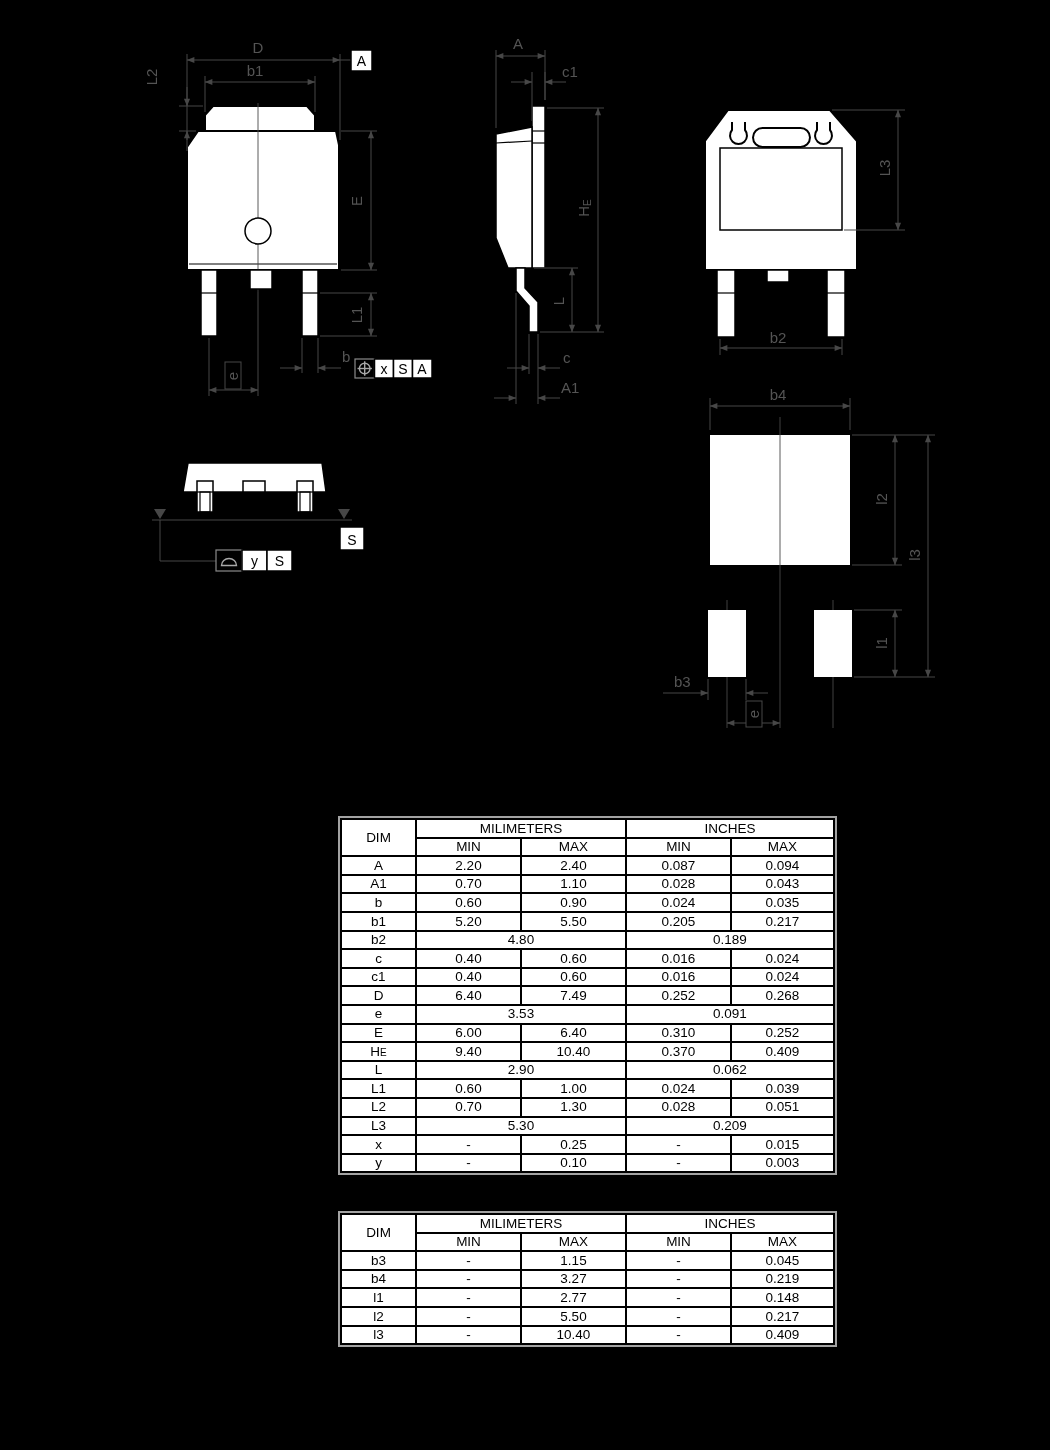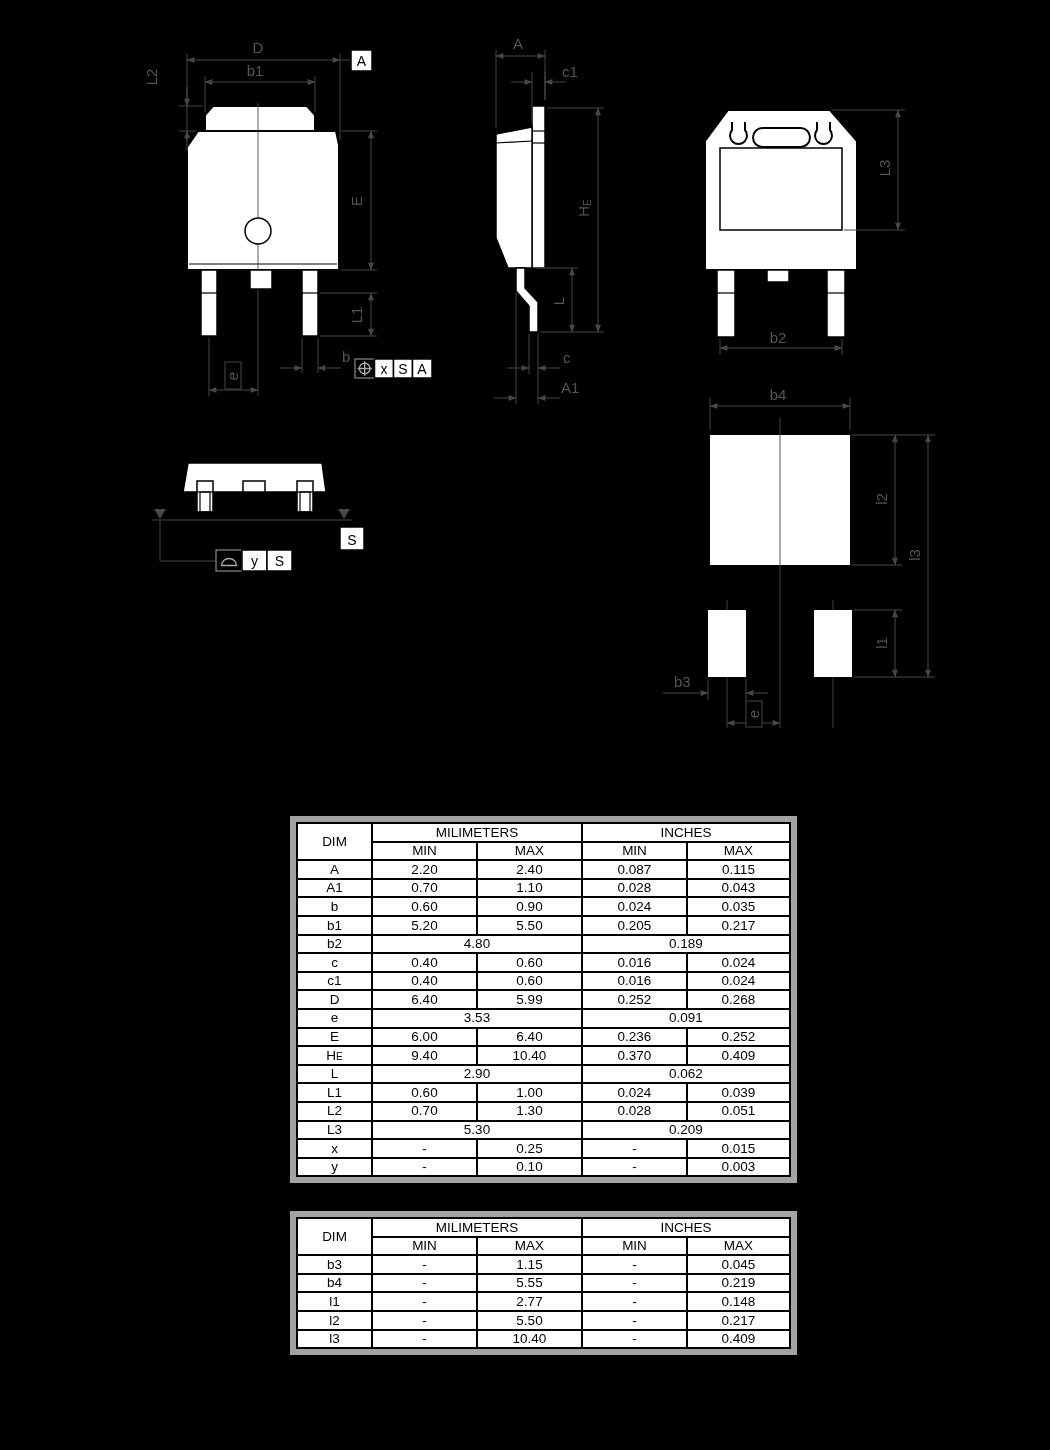--- a/index.html
+++ b/index.html
@@ -9,21 +9,21 @@
   .ln{stroke:#474747;stroke-width:1;fill:none;}
   .cl{stroke:#474747;stroke-width:0.9;fill:none;}
   .shape{fill:#fff;stroke:#000;stroke-width:2;}
   .shape15{fill:#fff;stroke:#000;stroke-width:1.5;}
   .thin{stroke:#000;stroke-width:1.2;fill:none;}
   .dim{fill:#545454;font-size:15px;}
   .blk{fill:#000;font-size:14px;}
   .wbox{fill:#fff;stroke:#000;stroke-width:1.5;}
   .kbox{fill:#000;stroke:#8a8a8a;stroke-width:1.2;}
   .sym{stroke:#a8a8a8;stroke-width:1.4;fill:none;}
-  .tblwrap{position:absolute;border:6px solid #a3a3a3;background:#000;}
+  .tblwrap{position:absolute;border:2px solid #a3a3a3;background:#000;margin-left:48px;}
   table.dims{border-collapse:collapse;background:#fff;table-layout:fixed;}
   table.dims td,table.dims th{border:2px solid #000;height:16.6px;padding:0;
       text-align:center;vertical-align:middle;font-size:13.5px;font-weight:normal;
       color:#000;line-height:1;}
   table.dims .sub{font-size:10px;}
 </style>
 </head>
 <body>
 
 
@@ -253,21 +253,21 @@
           <th>MIN</th>
           <th>MAX</th>
           <th>MIN</th>
           <th>MAX</th>
         </tr>
         <tr>
           <td>A</td>
           <td>2.20</td>
           <td>2.40</td>
           <td>0.087</td>
-          <td>0.115</td>
+          <td>0.094</td>
         </tr>
         <tr>
           <td>A1</td>
           <td>0.70</td>
           <td>1.10</td>
           <td>0.028</td>
           <td>0.043</td>
         </tr>
         <tr>
           <td>b</td>
@@ -298,34 +298,34 @@
         <tr>
           <td>c1</td>
           <td>0.40</td>
           <td>0.60</td>
           <td>0.016</td>
           <td>0.024</td>
         </tr>
         <tr>
           <td>D</td>
           <td>6.40</td>
-          <td>5.99</td>
+          <td>7.49</td>
           <td>0.252</td>
           <td>0.268</td>
         </tr>
         <tr>
           <td>e</td>
           <td colspan="2">3.53</td>
           <td colspan="2">0.091</td>
         </tr>
         <tr>
           <td>E</td>
           <td>6.00</td>
           <td>6.40</td>
-          <td>0.236</td>
+          <td>0.310</td>
           <td>0.252</td>
         </tr>
         <tr>
           <td>H<span class="sub">E</span></td>
           <td>9.40</td>
           <td>10.40</td>
           <td>0.370</td>
           <td>0.409</td>
         </tr>
         <tr>
@@ -393,21 +393,21 @@
         <tr>
           <td>b3</td>
           <td>-</td>
           <td>1.15</td>
           <td>-</td>
           <td>0.045</td>
         </tr>
         <tr>
           <td>b4</td>
           <td>-</td>
-          <td>5.55</td>
+          <td>3.27</td>
           <td>-</td>
           <td>0.219</td>
         </tr>
         <tr>
           <td>l1</td>
           <td>-</td>
           <td>2.77</td>
           <td>-</td>
           <td>0.148</td>
         </tr>

